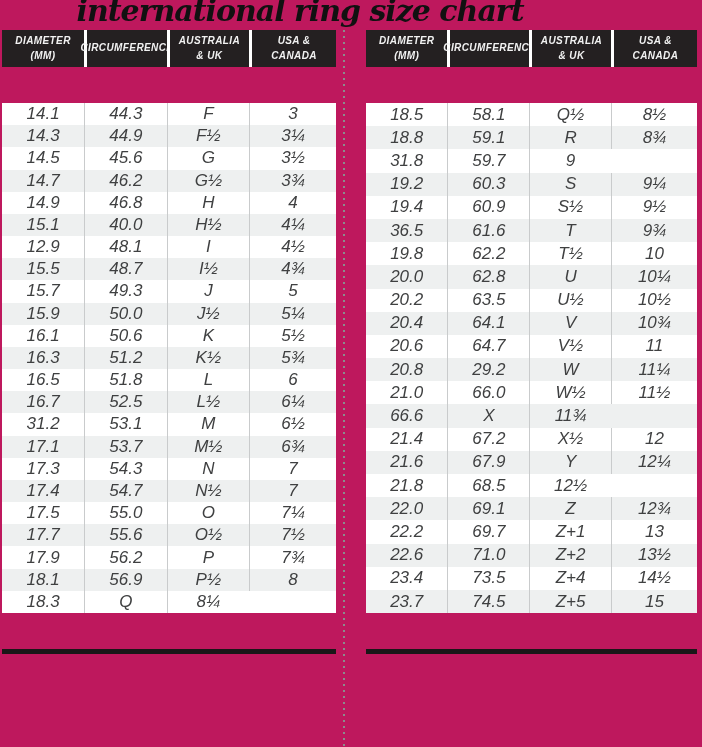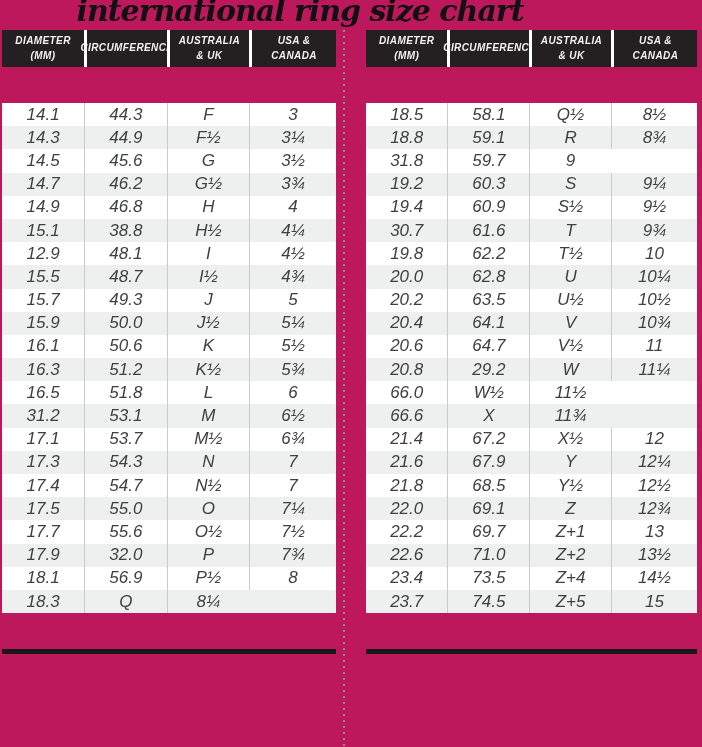--- a/index.html
+++ b/index.html
@@ -146,21 +146,21 @@
           <div class="td">3¾</div>
         </div>
         <div class="tr">
           <div class="td">14.9</div>
           <div class="td">46.8</div>
           <div class="td">H</div>
           <div class="td">4</div>
         </div>
         <div class="tr">
           <div class="td">15.1</div>
-          <div class="td">38.8</div>
+          <div class="td">40.0</div>
           <div class="td">H½</div>
           <div class="td">4¼</div>
         </div>
         <div class="tr">
           <div class="td">12.9</div>
           <div class="td">48.1</div>
           <div class="td">I</div>
           <div class="td">4½</div>
         </div>
         <div class="tr">
@@ -193,20 +193,26 @@
           <div class="td">K½</div>
           <div class="td">5¾</div>
         </div>
         <div class="tr">
           <div class="td">16.5</div>
           <div class="td">51.8</div>
           <div class="td">L</div>
           <div class="td">6</div>
         </div>
         <div class="tr">
+          <div class="td">16.7</div>
+          <div class="td">52.5</div>
+          <div class="td">L½</div>
+          <div class="td">6¼</div>
+        </div>
+        <div class="tr">
           <div class="td">31.2</div>
           <div class="td">53.1</div>
           <div class="td">M</div>
           <div class="td">6½</div>
         </div>
         <div class="tr">
           <div class="td">17.1</div>
           <div class="td">53.7</div>
           <div class="td">M½</div>
           <div class="td">6¾</div>
@@ -230,21 +236,21 @@
           <div class="td">7¼</div>
         </div>
         <div class="tr">
           <div class="td">17.7</div>
           <div class="td">55.6</div>
           <div class="td">O½</div>
           <div class="td">7½</div>
         </div>
         <div class="tr">
           <div class="td">17.9</div>
-          <div class="td">32.0</div>
+          <div class="td">56.2</div>
           <div class="td">P</div>
           <div class="td">7¾</div>
         </div>
         <div class="tr">
           <div class="td">18.1</div>
           <div class="td">56.9</div>
           <div class="td">P½</div>
           <div class="td">8</div>
         </div>
         <div class="tr">
@@ -292,21 +298,21 @@
           <div class="td">S</div>
           <div class="td">9¼</div>
         </div>
         <div class="tr">
           <div class="td">19.4</div>
           <div class="td">60.9</div>
           <div class="td">S½</div>
           <div class="td">9½</div>
         </div>
         <div class="tr">
-          <div class="td">30.7</div>
+          <div class="td">36.5</div>
           <div class="td">61.6</div>
           <div class="td">T</div>
           <div class="td">9¾</div>
         </div>
         <div class="tr">
           <div class="td">19.8</div>
           <div class="td">62.2</div>
           <div class="td">T½</div>
           <div class="td">10</div>
         </div>
@@ -334,20 +340,21 @@
           <div class="td">V½</div>
           <div class="td">11</div>
         </div>
         <div class="tr">
           <div class="td">20.8</div>
           <div class="td">29.2</div>
           <div class="td">W</div>
           <div class="td">11¼</div>
         </div>
         <div class="tr">
+          <div class="td">21.0</div>
           <div class="td">66.0</div>
           <div class="td">W½</div>
           <div class="td">11½</div>
         </div>
         <div class="tr">
           <div class="td">66.6</div>
           <div class="td">X</div>
           <div class="td">11¾</div>
         </div>
         <div class="tr">
@@ -358,21 +365,20 @@
         </div>
         <div class="tr">
           <div class="td">21.6</div>
           <div class="td">67.9</div>
           <div class="td">Y</div>
           <div class="td">12¼</div>
         </div>
         <div class="tr">
           <div class="td">21.8</div>
           <div class="td">68.5</div>
-          <div class="td">Y½</div>
           <div class="td">12½</div>
         </div>
         <div class="tr">
           <div class="td">22.0</div>
           <div class="td">69.1</div>
           <div class="td">Z</div>
           <div class="td">12¾</div>
         </div>
         <div class="tr">
           <div class="td">22.2</div>

